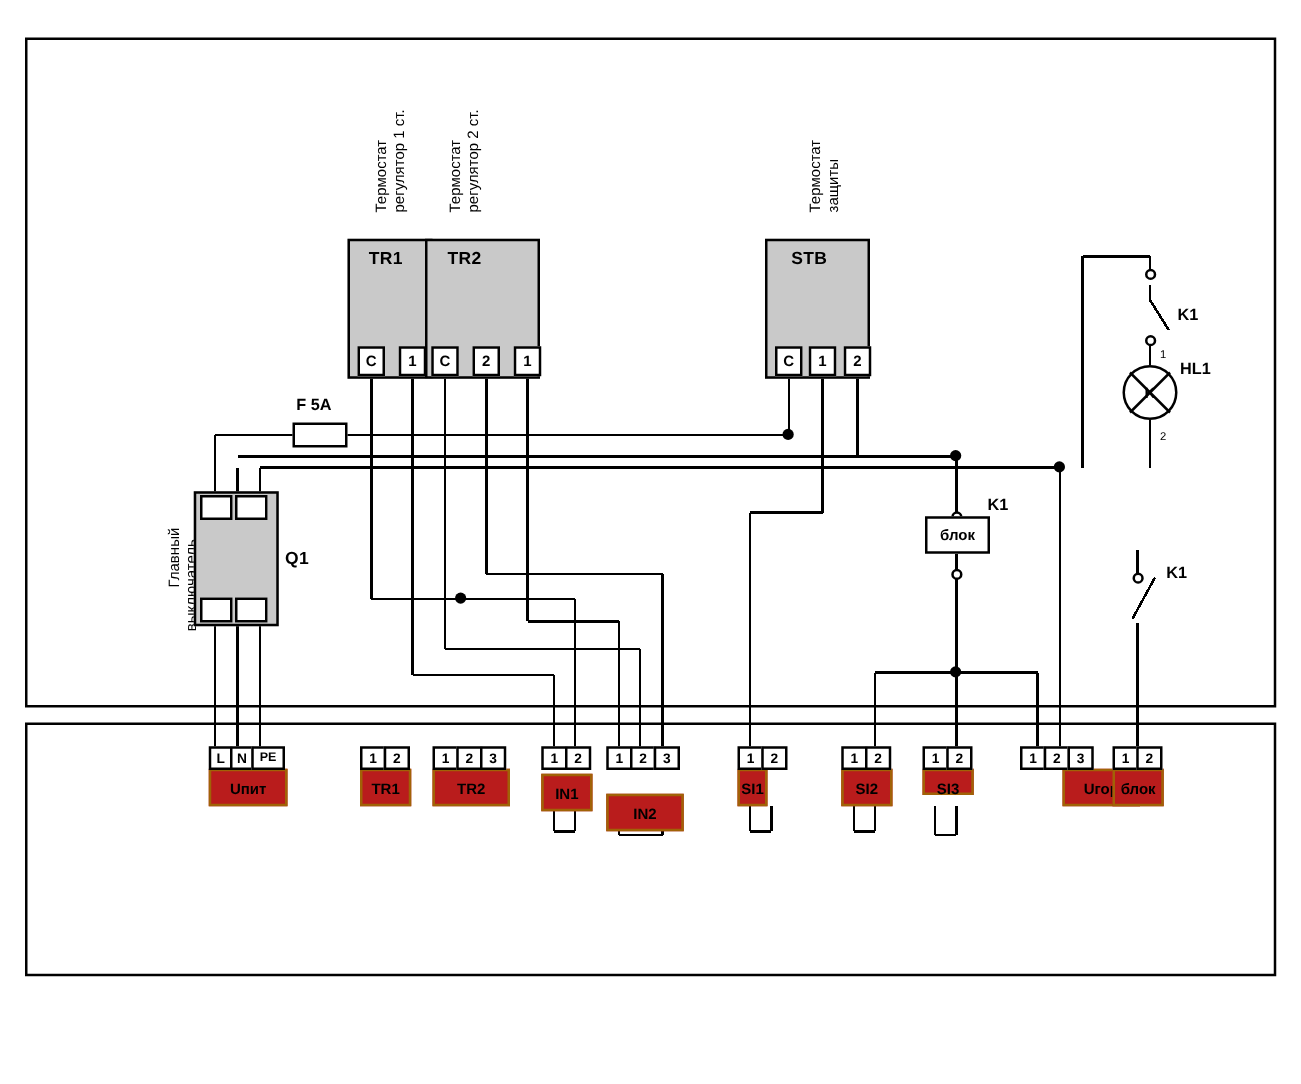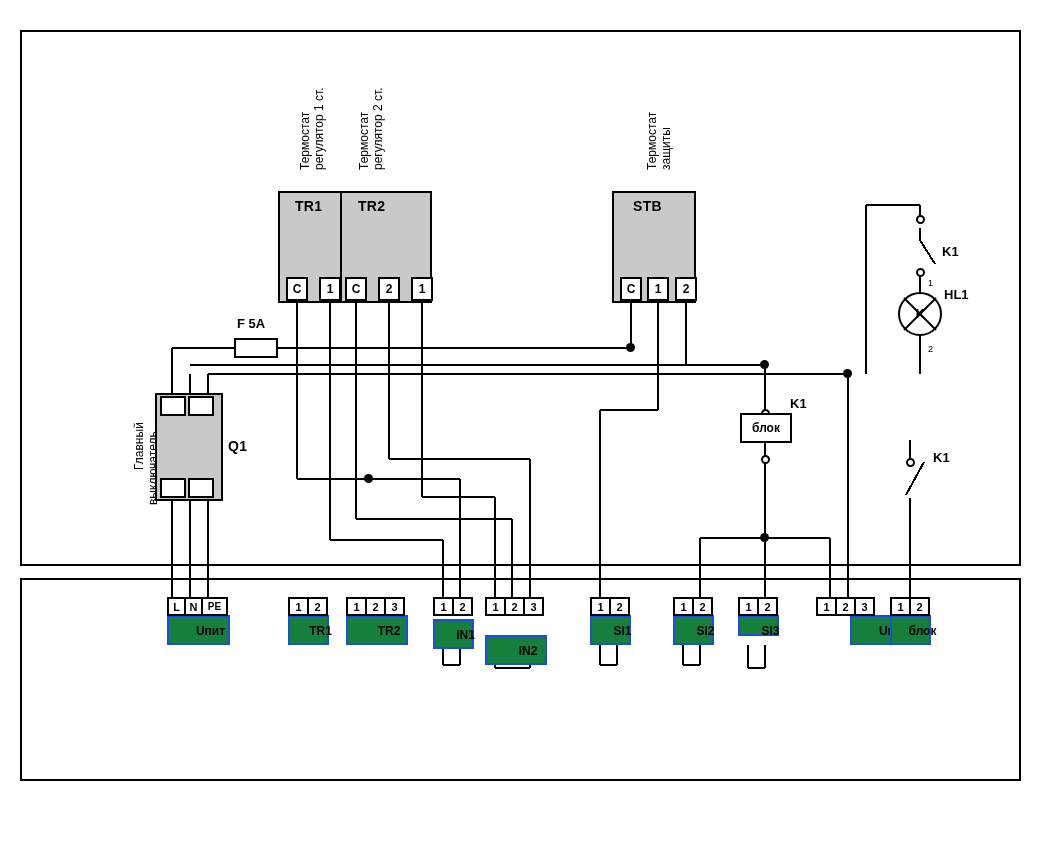--- a/index.html
+++ b/index.html
@@ -69,24 +69,23 @@
     font-size: 12px;
     font-weight: bold;
     text-align: center;
     line-height: 18px;
     color: #000;
   }
 
   
   .connbox {
     position: absolute;
-    border: 2px solid #1d4ed8;
-    box-sizing: border-box;
-    background: #15803d;
-    padding-left: 12px;
+    border: 2px solid #a16207;
+    box-sizing: border-box;
+    background: #b91c1c;
   }
   .connpins {
     position: absolute;
     display: flex;
     box-sizing: border-box;
   }
   .pin {
     border: 2px solid #000;
     box-sizing: border-box;
     background: #fff;
@@ -420,21 +419,21 @@
 
   <div class="connbox" style="left:485px; top:615px; width:62px; height:30px;margin-top:20px;">
     <div class="connname" style="top:7px;">IN2</div>
   </div>
   <div class="connpins" style="left:485px; top:597px;">
     <div class="pin" style="width:21px; height:19px;">1</div>
     <div class="pin" style="width:21px; height:19px;">2</div>
     <div class="pin" style="width:21px; height:19px;">3</div>
   </div>
 
-  <div class="connbox" style="left:590px; top:615px; width:41px; height:30px;">
+  <div class="connbox" style="left:590px; top:615px; width:24px; height:30px;">
     <div class="connname" style="top:7px;">SI1</div>
   </div>
   <div class="connpins" style="left:590px; top:597px;">
     <div class="pin" style="width:21px; height:19px;">1</div>
     <div class="pin" style="width:21px; height:19px;">2</div>
   </div>
 
   <div class="connbox" style="left:673px; top:615px; width:41px; height:30px;">
     <div class="connname" style="top:7px;">SI2</div>
   </div>

